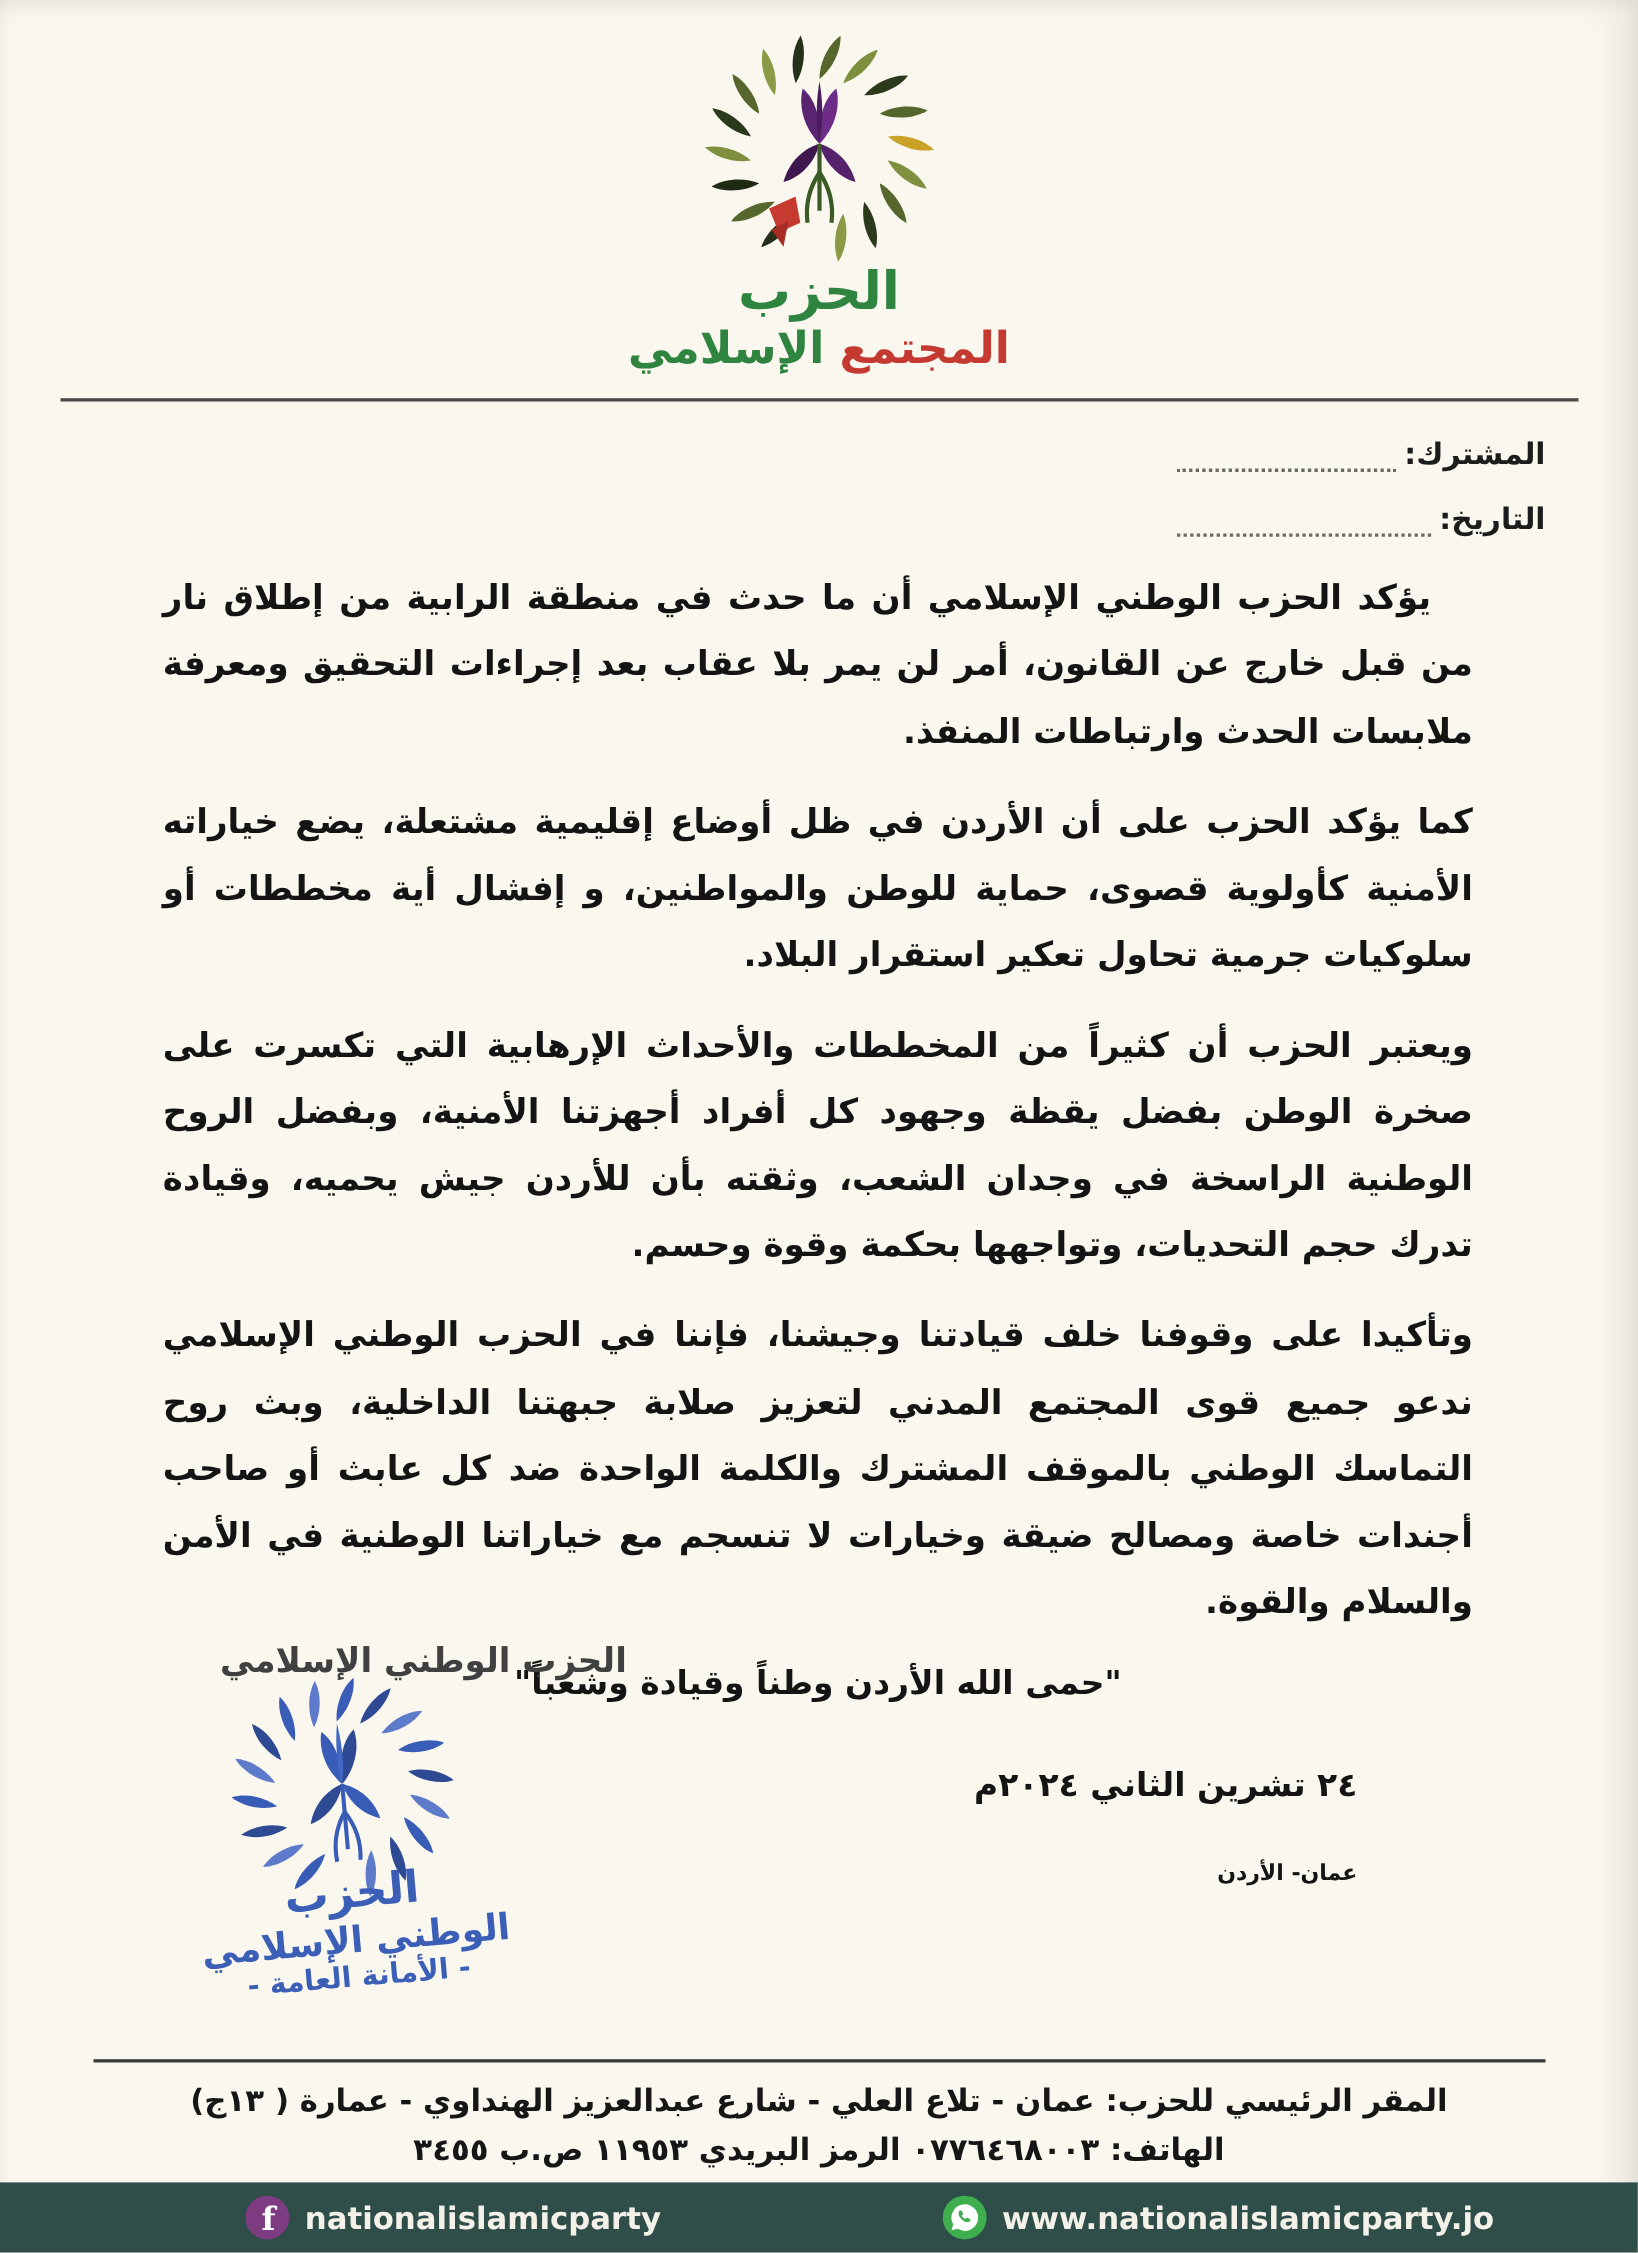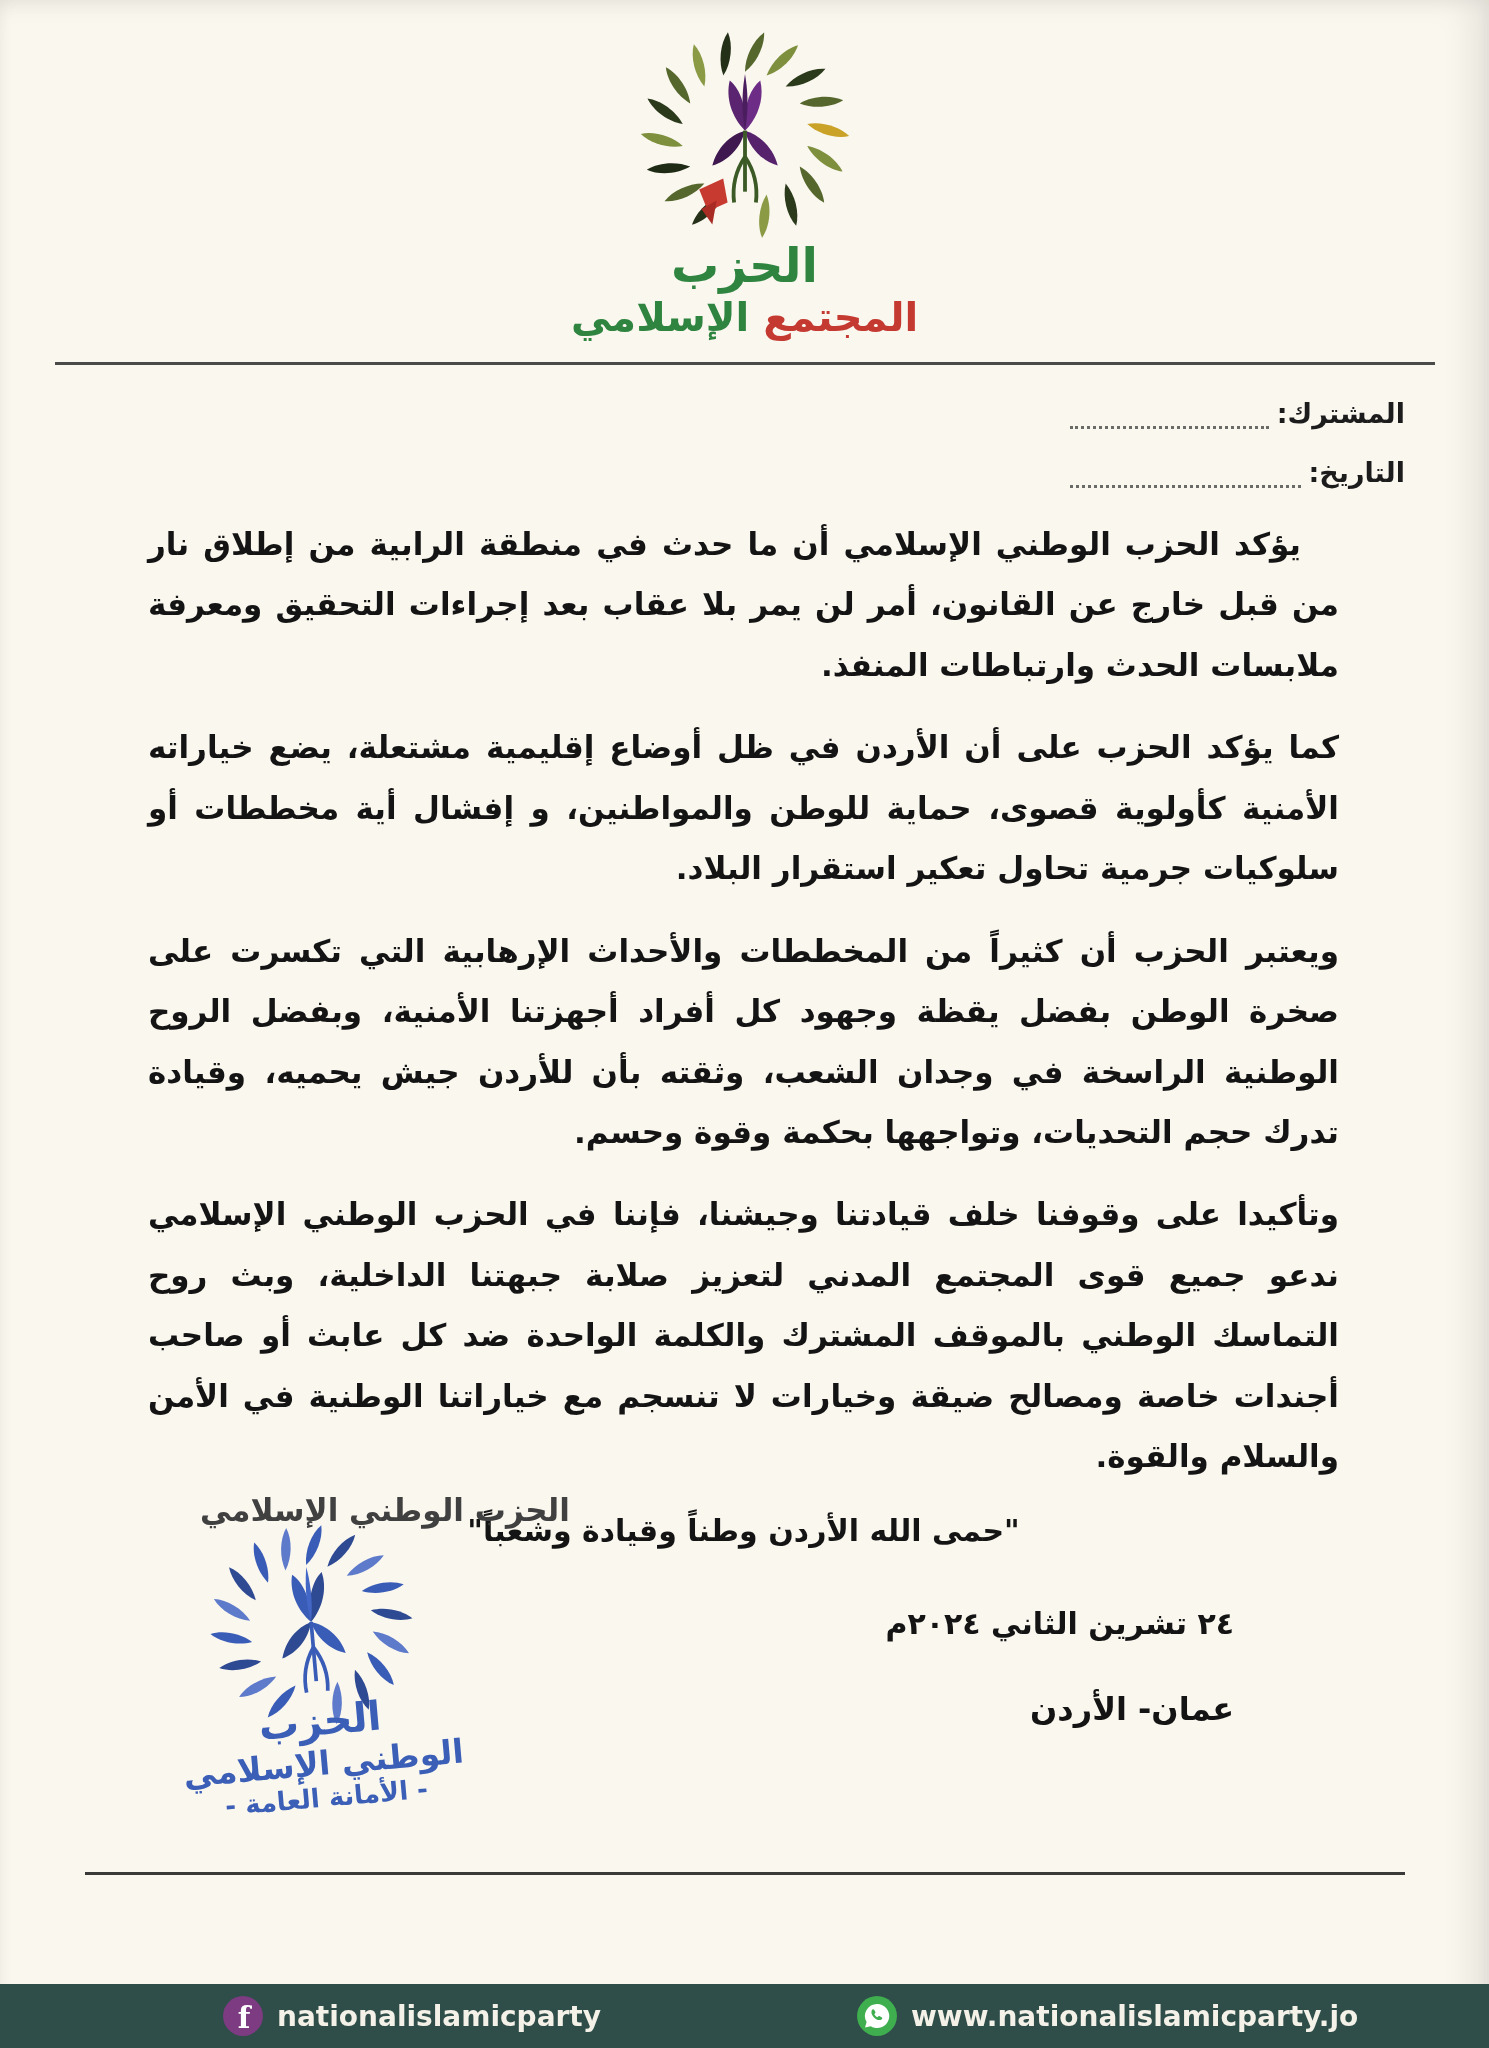--- a/index.html
+++ b/index.html
@@ -36,21 +36,21 @@
     margin:22px 0 0 0;
   }
   .content p.indent{text-indent:38px;}
   .quote{
     text-align:center;font-size:30px;font-weight:bold;margin-top:26px;
   }
   .signature{
     position:absolute;left:200px;top:1492px;font-size:31px;font-weight:bold;color:#404040;
   }
   .dateline{position:absolute;right:255px;top:1606px;font-size:30px;font-weight:bold;text-align:right;color:#141414;}
-  .placeline{position:absolute;right:255px;top:1690px;font-size:32px;font-weight:bold;text-align:center;color:#141414;}
+  .placeline{position:absolute;right:255px;top:1690px;font-size:20px;font-weight:bold;text-align:center;color:#141414;}
   
   .stamp{
     position:absolute;left:150px;top:1520px;width:330px;text-align:center;
     transform:rotate(-5deg);color:#3156b4;opacity:0.95;
   }
   .stamp svg.wreath{width:212px;height:212px;display:block;margin:0 auto;}
   .stamp .s1{font-size:40px;font-weight:bold;margin-top:-34px;}
   .stamp .s2{font-size:33px;font-weight:bold;}
   .stamp .s3{font-size:26px;font-weight:bold;}
   
@@ -168,20 +168,24 @@
       <path d="M100 96 L100 152" stroke="#2f54b5" stroke-width="3.5" fill="none"></path>
       <path d="M100 120 C92 132 88 146 90 162" stroke="#2f54b5" stroke-width="3.5" fill="none"></path>
       <path d="M100 120 C108 132 112 146 110 162" stroke="#2f54b5" stroke-width="3.5" fill="none"></path>
     </svg>
     <div class="s1">الحزب</div>
     <div class="s2">الوطني الإسلامي</div>
     <div class="s3">- الأمانة العامة -</div>
   </div>
 
   <div class="footer-rule"></div>
+  <div class="footer-text">
+    <div class="f1">المقر الرئيسي للحزب: عمان - تلاع العلي - شارع عبدالعزيز الهنداوي - عمارة ( ١٣ج)</div>
+    <div class="f2">الهاتف: ٠٧٧٦٤٦٨٠٠٣ الرمز البريدي ١١٩٥٣ ص.ب ٣٤٥٥</div>
+  </div>
 
   <div class="bottom-bar">
     <div class="bar-group fb">
       <svg class="bar-icon" viewBox="0 0 40 40" aria-hidden="true">
         <circle cx="20" cy="20" r="19" fill="#7d3b82"></circle>
         <text x="21" y="31" font-size="28" font-family="DejaVu Serif, serif" font-weight="bold" fill="#ffffff" text-anchor="middle">f</text>
       </svg>
       <span>nationalislamicparty</span>
     </div>
     <div class="bar-group wa">

